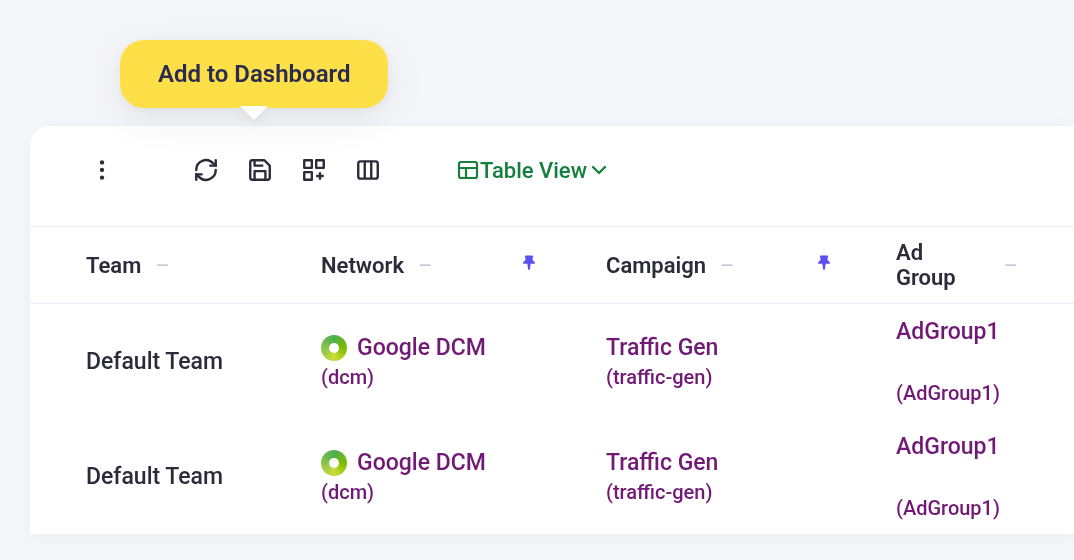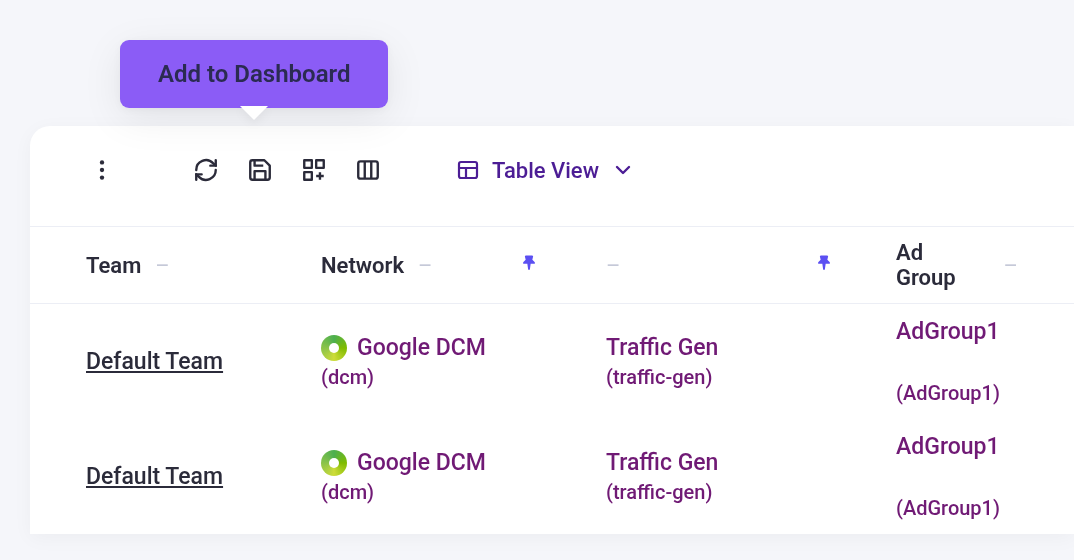--- a/index.html
+++ b/index.html
@@ -8,23 +8,23 @@
       background: #f5f6fa;
       width: 1074px;
       height: 560px;
       overflow: hidden;
       position: relative;
     }
     .tooltip {
       position: absolute;
       top: 40px;
       left: 120px;
-      background: #8b5cf6;
+      background: #fde047;
       padding: 20px 38px;
-      border-radius: 9px;
+      border-radius: 24px;
       box-shadow: 0 10px 40px rgba(0,0,0,0.08), 0 2px 8px rgba(0,0,0,0.04);
       font-size: 24px;
       font-weight: 600;
       color: #2b2b52;
       z-index: 10;
     }
     .tooltip::after {
       content: '';
       position: absolute;
       bottom: -12px;
@@ -58,23 +58,22 @@
       align-items: center;
       justify-content: center;
       cursor: pointer;
       color: #2b2b3a;
     }
     .toolbar .icon-btn svg { width: 26px; height: 26px; }
     .spacer { width: 28px; }
     .view-dropdown {
       display: flex;
       align-items: center;
-      gap: 12px;
       cursor: pointer;
-      color: #4c1d95;
+      color: #15803d;
     }
     .view-dropdown .lbl { font-size: 22px; font-weight: 500; }
     .view-dropdown svg { width: 24px; height: 24px; }
     .table { width: 100%; }
     .thead, .trow {
       display: flex;
       align-items: center;
       padding: 0 56px;
     }
     .thead {
@@ -97,21 +96,21 @@
     .th.adgroup, .td.adgroup { flex: 1; gap: 36px; }
     .dash { color: #c5c9d8; font-size: 22px; font-weight: 400; }
     .pin { color: #5b4ff2; position: absolute; }
     .pin svg { width: 20px; height: 20px; }
     .th.network .pin { left: 198px; }
     .th.campaign .pin { left: 208px; }
     .trow { height: 115px; }
     .trow:nth-child(odd) { background: #f9fafd; }
     .trow:first-child { background: #ffffff; }
     .td { display: flex; flex-direction: column; gap: 4px; }
-    .td .primary { font-size: 23px; font-weight: 500; color: #2b2b3a; text-decoration: underline; }
+    .td .primary { font-size: 23px; font-weight: 500; color: #2b2b3a; }
     .td .link-wrap { display: flex; align-items: center; gap: 10px; }
     .td .link { font-size: 23px; font-weight: 500; color: #701a75; cursor: pointer; }
     .td .secondary { font-size: 20px; font-weight: 500; color: #701a75; }
     .net-icon {
       width: 26px; height: 26px;
       border-radius: 50%;
       background: conic-gradient(from 90deg, #7fbb00, #cddc39, #8bc34a, #4caf50, #7fbb00);
       position: relative;
       flex-shrink: 0;
     }
@@ -197,20 +196,21 @@
       <div class="th network">
         <span>Network</span>
         <span class="dash">–</span>
         <span class="pin">
           <svg viewBox="0 0 24 24" fill="currentColor">
               <path d="M16 3l1 1-1 4 3 3v2h-5l-1 7h-2l-1-7H5v-2l3-3-1-4 1-1h8z"></path>
             </svg>
         </span>
       </div>
       <div class="th campaign">
+        <span>Campaign</span>
         <span class="dash">–</span>
         <span class="pin">
           <svg viewBox="0 0 24 24" fill="currentColor">
               <path d="M16 3l1 1-1 4 3 3v2h-5l-1 7h-2l-1-7H5v-2l3-3-1-4 1-1h8z"></path>
             </svg>
         </span>
       </div>
       <div class="th adgroup">
         <span>Ad Group</span>
         <span class="dash">–</span>

